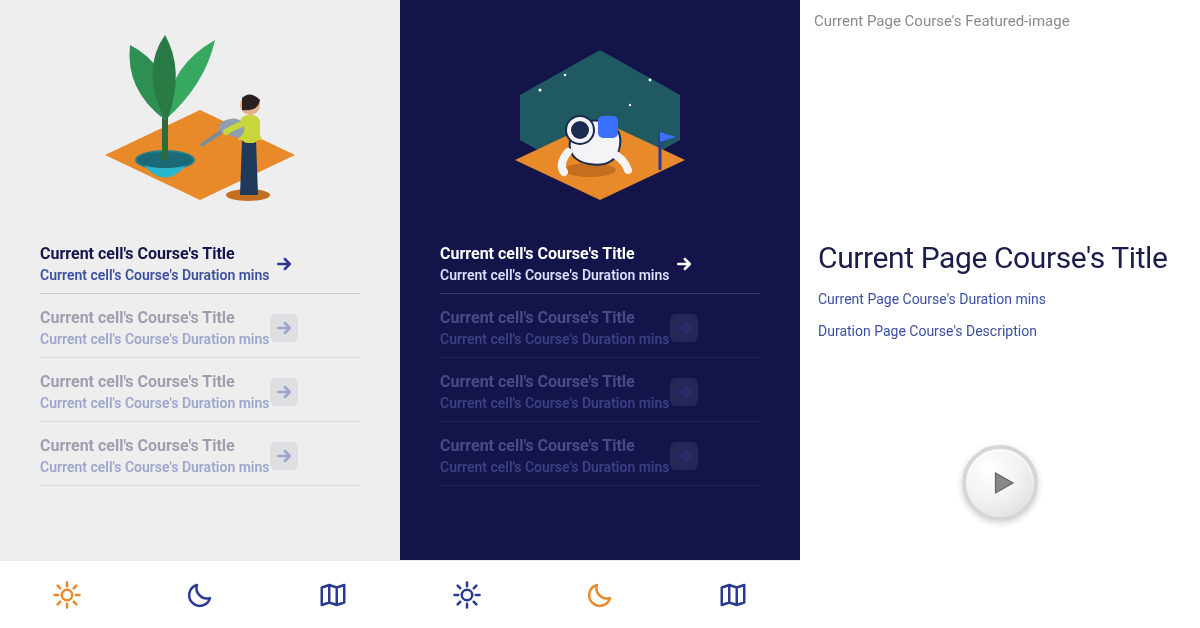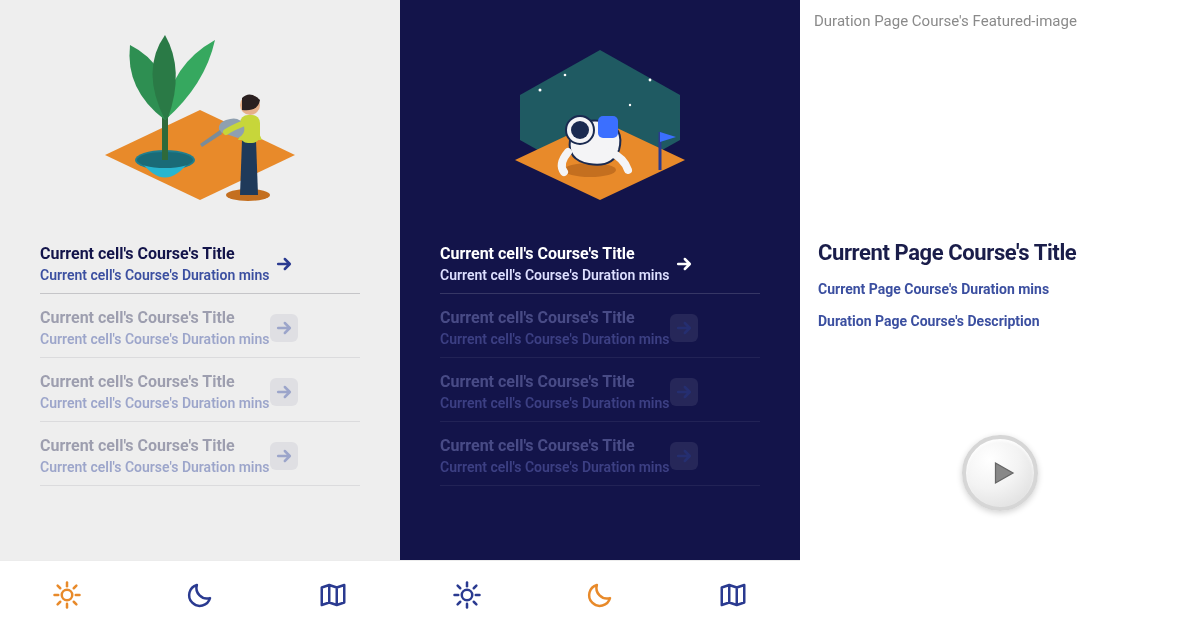--- a/index.html
+++ b/index.html
@@ -95,28 +95,28 @@
     font-size: 15px;
     color: #8a8a8a;
   }
   .detail-body {
     padding: 210px 18px 0 18px;
     display: flex;
     flex-direction: column;
     gap: 16px;
   }
   .detail-title {
-    font-size: 22px;
-    font-weight: 700;
+    font-size: 30px;
+    font-weight: 400;
     color: #1a1d4a;
     letter-spacing: -0.4px;
   }
   .detail-meta, .detail-desc {
     font-size: 14px;
-    font-weight: 700;
+    font-weight: 400;
     color: #3b4fa0;
   }
   .play-wrap {
     margin-top: 90px;
     display: flex;
     justify-content: center;
   }
   .play-btn {
     width: 76px; height: 76px;
     border-radius: 50%;
@@ -331,21 +331,21 @@
     </div>
     <div class="tab-icon">
       <svg viewBox="0 0 24 24">
           <path d="M3 6l6-2 6 2 6-2v14l-6 2-6-2-6 2V6z M9 4v14 M15 6v14" fill="none" stroke="#2a3a90" stroke-width="2" stroke-linejoin="round"></path>
         </svg>
     </div>
   </div>
 </div>
 
 <div class="panel panel-detail">
-  <div class="detail-header">Duration Page Course's Featured-image</div>
+  <div class="detail-header">Current Page Course's Featured-image</div>
   <div class="detail-body">
     <div class="detail-title">Current Page Course's Title</div>
     <div class="detail-meta">Current Page Course's Duration mins</div>
     <div class="detail-desc">Duration Page Course's Description</div>
     <div class="play-wrap">
       <div class="play-btn">
         <svg viewBox="0 0 24 24">
           <path d="M6 4l14 8-14 8V4z" fill="#888" stroke="#666" stroke-width="1"></path>
         </svg>
       </div>

